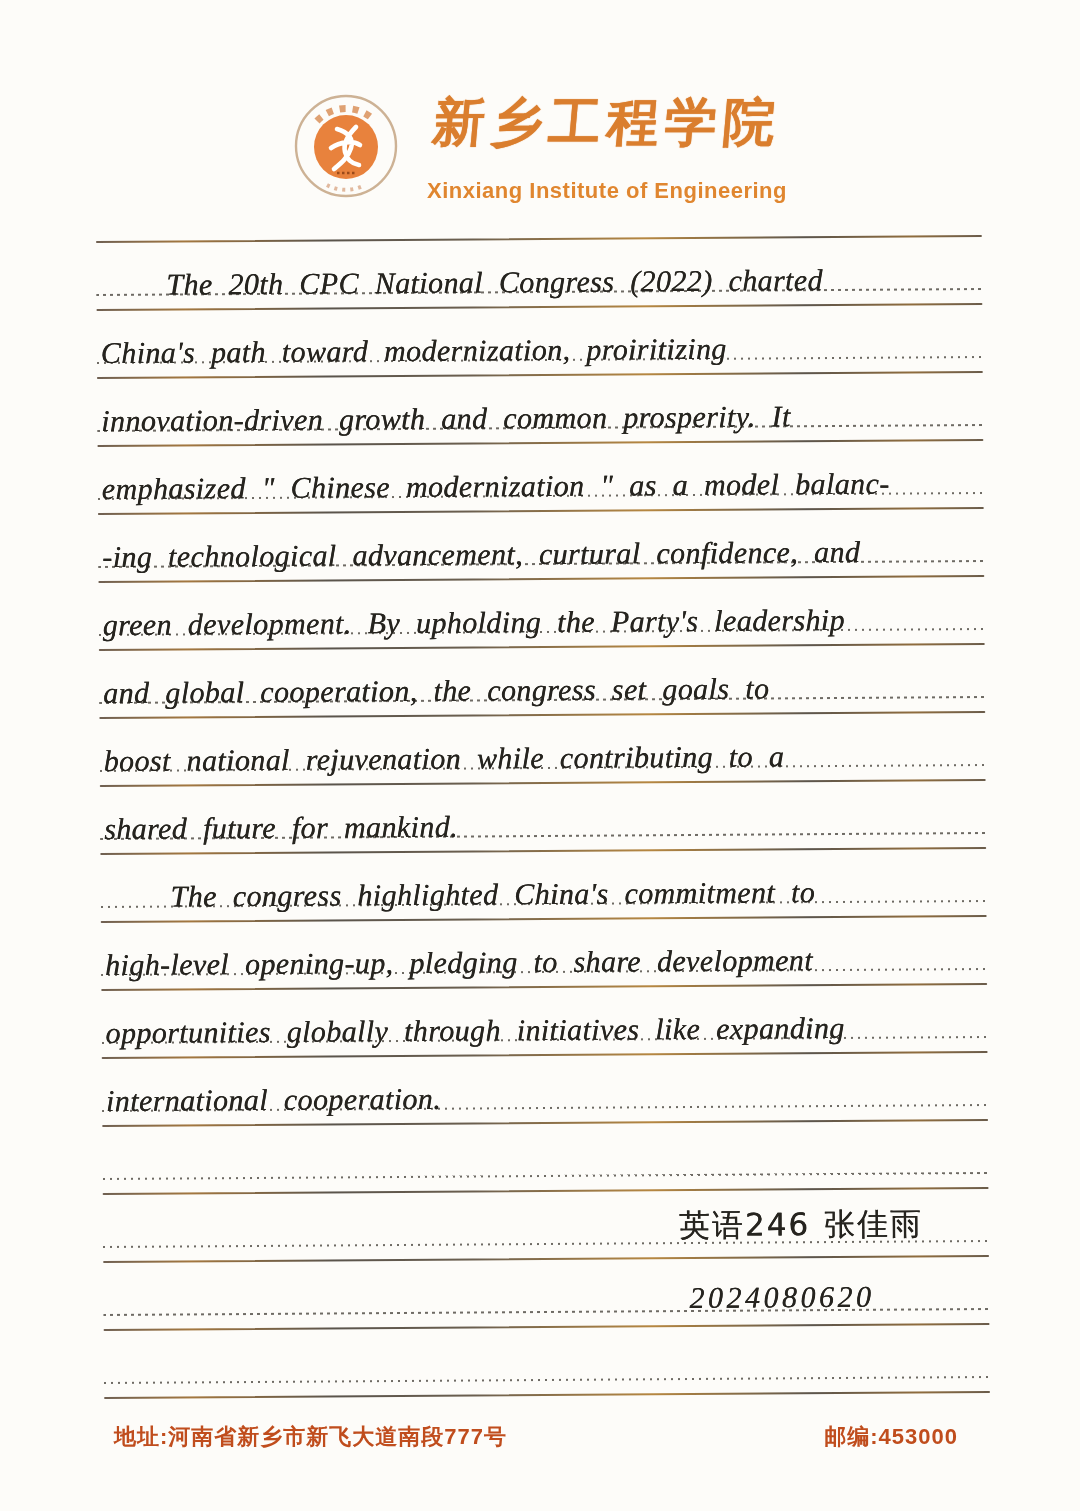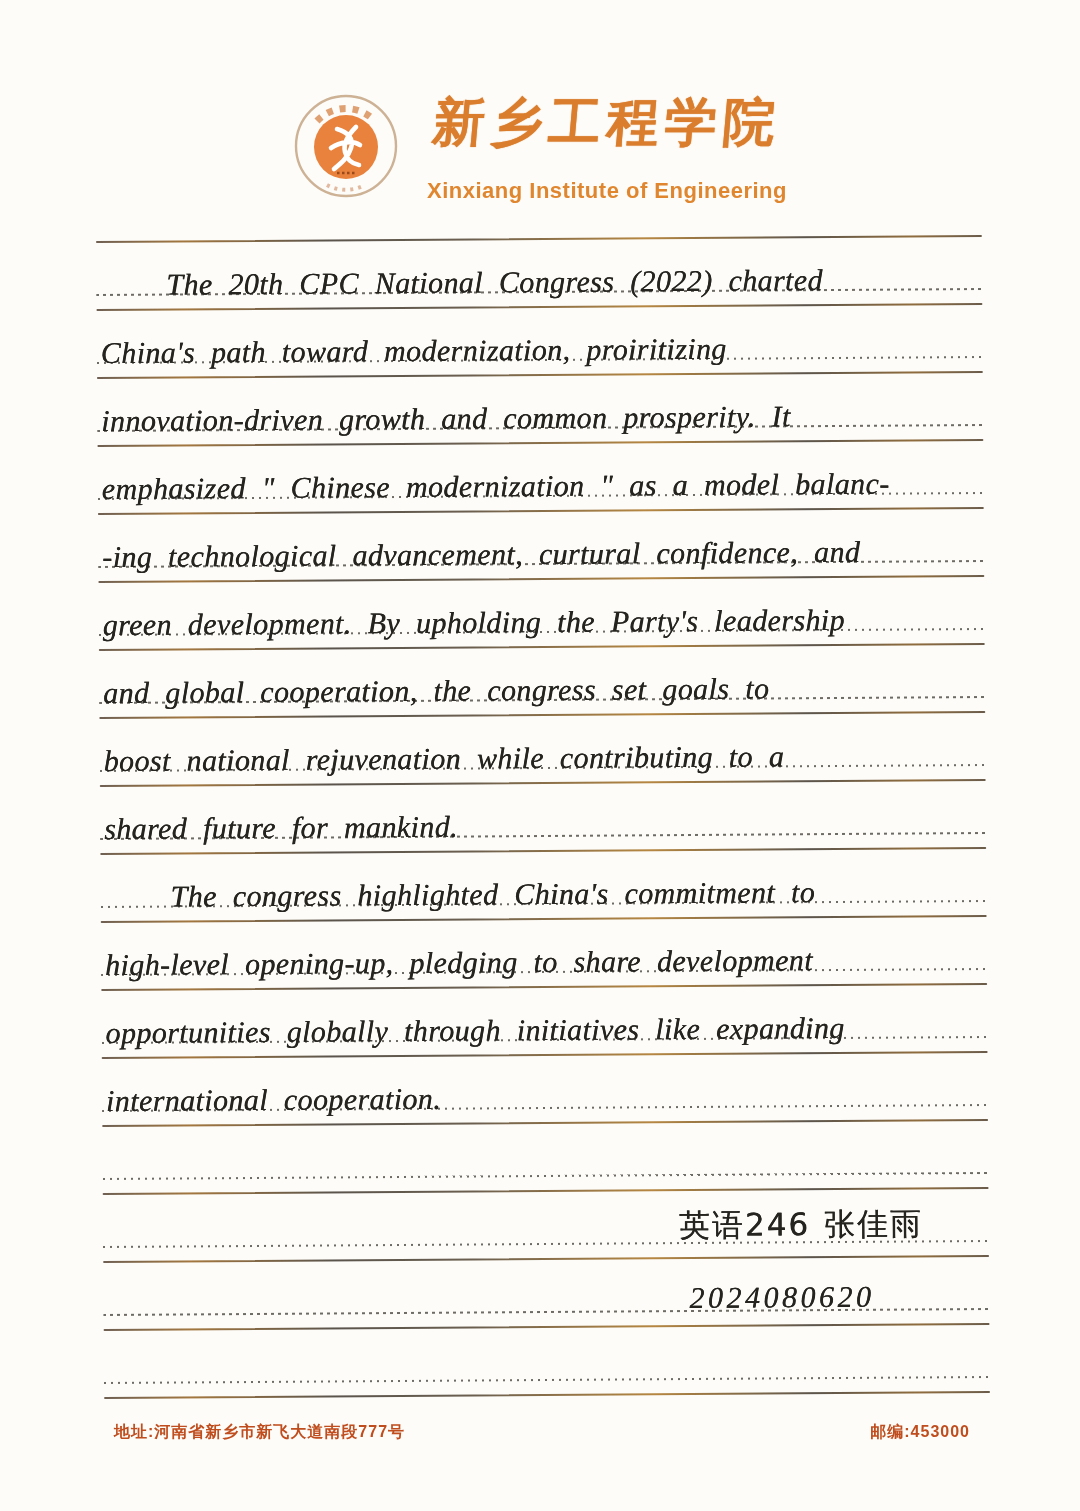--- a/index.html
+++ b/index.html
@@ -66,25 +66,25 @@
     left: 576px; bottom: 12px;
     font-family: "DejaVu Sans", sans-serif; font-style: normal;
     font-size: 31px; letter-spacing: 2px; word-spacing: 2px;
   }
   .date .hw { left: 586px; bottom: 12px; font-size: 30px; letter-spacing: 3.5px; }
 
   
   .footer {
     position: absolute; top: 1422px; left: 100px; width: 886px;
     display: flex; justify-content: space-between; align-items: flex-start;
-    font-size: 16px; font-weight: bold; color: #c04d1d;
+    font-size: 22px; font-weight: bold; color: #c04d1d;
     letter-spacing: 1px;
   }
   .footer .addr { margin-left: 14px; }
-  .footer .post { margin-right: 16px; }
+  .footer .post { margin-right: 28px; }
 </style>
 </head>
 <body>
 
 <div class="page">
 
   <div class="header">
     <div class="seal">
       <svg viewBox="0 0 106 106" width="106" height="106">
         <circle cx="53" cy="53" r="50" fill="none" stroke="#cdb295" stroke-width="2.4"></circle>

